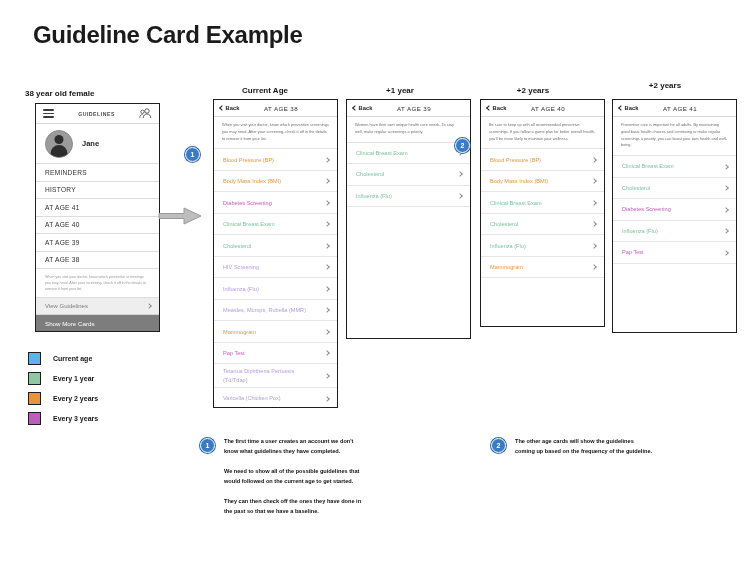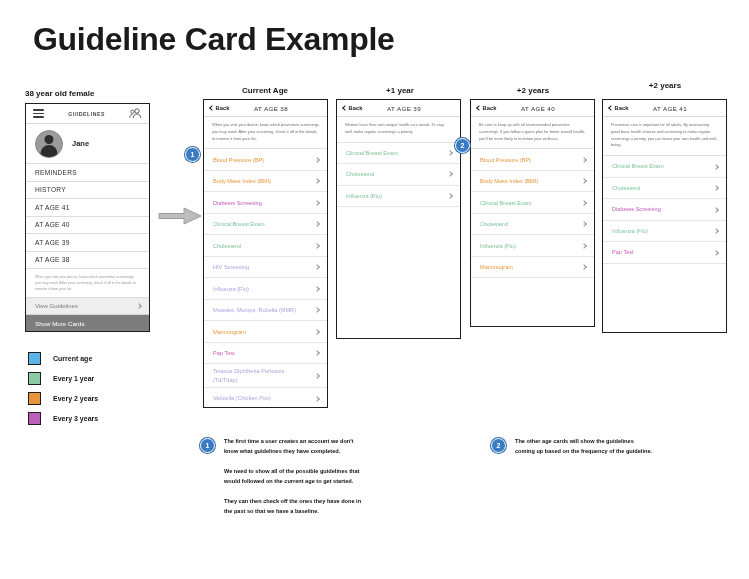--- a/index.html
+++ b/index.html
@@ -14,21 +14,21 @@
     position: relative;
     overflow: hidden;
     -webkit-font-smoothing: antialiased;
   }
 
   
   .page-title {
     position: absolute;
     left: 33px;
     top: 21px;
-    font-size: 32px;
+    font-size: 24px;
     font-weight: bold;
     color: #1b1b1b;
     letter-spacing: -0.3px;
   }
 
   
   .col-caption {
     position: absolute;
     font-size: 8px;
     font-weight: bold;
@@ -37,20 +37,21 @@
     white-space: nowrap;
   }
 
   
   .phone {
     position: absolute;
     background: #ffffff;
     border: 1.6px solid #1d1d1d;
     box-sizing: border-box;
     overflow: hidden;
+    margin-left: 10px;
   }
 
   
   #phone-menu {
     left: 25px;
     top: 103px;
     width: 125px;
     height: 229px;
   }
   .menu-topbar {

